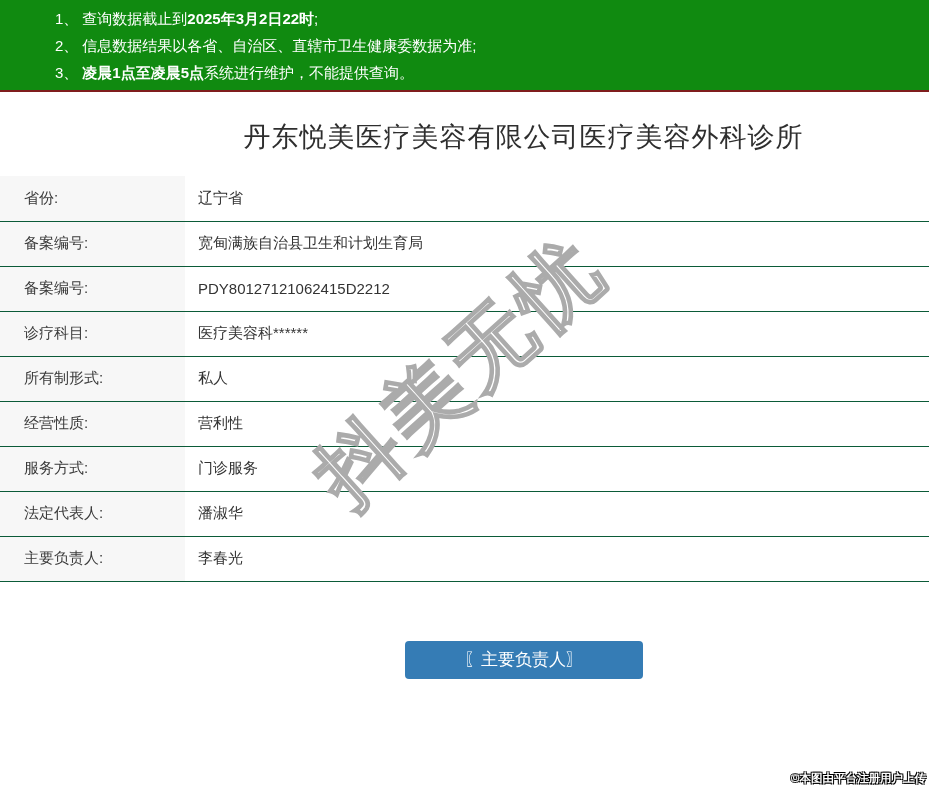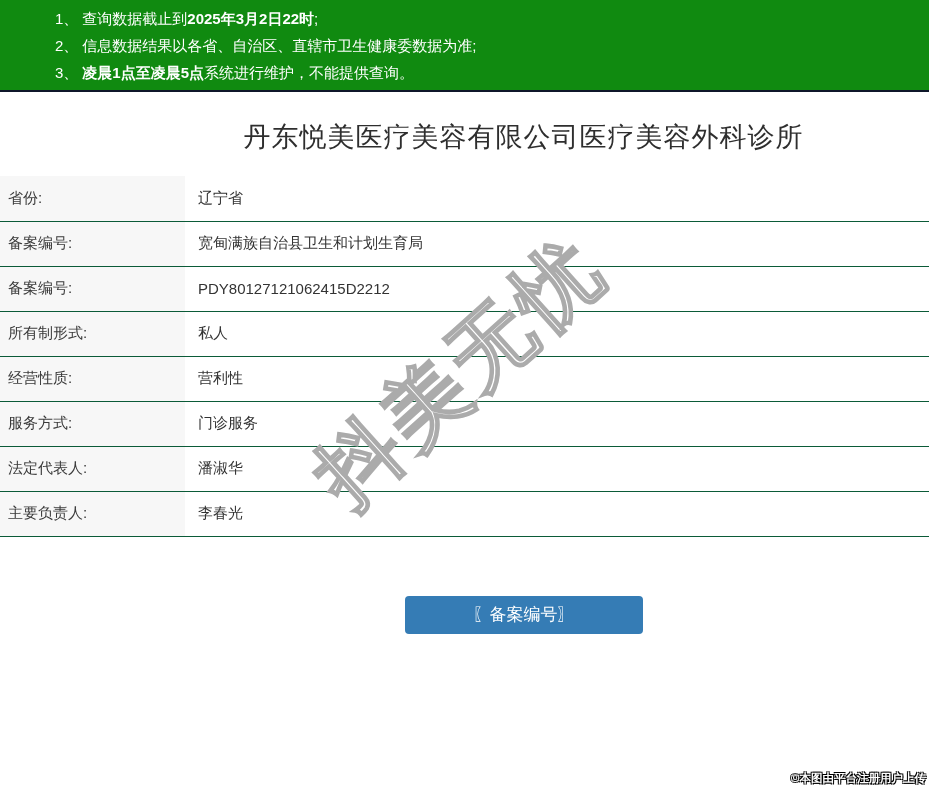--- a/index.html
+++ b/index.html
@@ -8,21 +8,21 @@
     background: #fff;
     font-family: "Liberation Sans", "DejaVu Sans", sans-serif;
     overflow: hidden;
     position: relative;
   }
   
   .notice-bar {
     width: 100%;
     height: 92px;
     background: #108a10;
-    border-bottom: 2px solid #0f172a;
+    border-bottom: 2px solid #7f1d1d;
     color: #fff;
     padding-top: 5px;
   }
   .notice-list {
     list-style: none;
     padding-left: 55px;
     font-size: 15px;
     line-height: 27px;
   }
   .notice-list li .num { margin-right: 4px; }
@@ -48,21 +48,21 @@
   .info-table tr {
     border-bottom: 1px solid #0b5b38;
   }
   .info-table th.lbl {
     width: 185px;
     background: #f7f7f7;
     text-align: left;
     font-weight: 400;
     font-size: 15px;
     color: #3a3a3a;
-    padding: 0 8px;
+    padding: 0 24px;
     height: 45px;
   }
   .info-table td.val {
     font-size: 15px;
     color: #333;
     padding-left: 13px;
     height: 45px;
   }
   
   .watermark {
@@ -139,20 +139,24 @@
     <th class="lbl">备案编号:</th>
     <td class="val">宽甸满族自治县卫生和计划生育局</td>
   </tr>
 
   <tr>
     <th class="lbl">备案编号:</th>
     <td class="val">PDY80127121062415D2212</td>
   </tr>
 
 
+  <tr>
+    <th class="lbl">诊疗科目:</th>
+    <td class="val">医疗美容科******</td>
+  </tr>
 
   <tr>
     <th class="lbl">所有制形式:</th>
     <td class="val">私人</td>
   </tr>
 
   <tr>
     <th class="lbl">经营性质:</th>
     <td class="val">营利性</td>
   </tr>
@@ -171,16 +175,16 @@
     <th class="lbl">主要负责人:</th>
     <td class="val">李春光</td>
   </tr>
 
 </tbody>
 </table>
 
 <div class="watermark">抖美无忧</div>
 
 <div class="button-row">
-  <button class="close-button">〖备案编号〗</button>
+  <button class="close-button">〖主要负责人〗</button>
 </div>
 
 <div class="upload-note">©本图由平台注册用户上传</div>
 
 </body></html>

